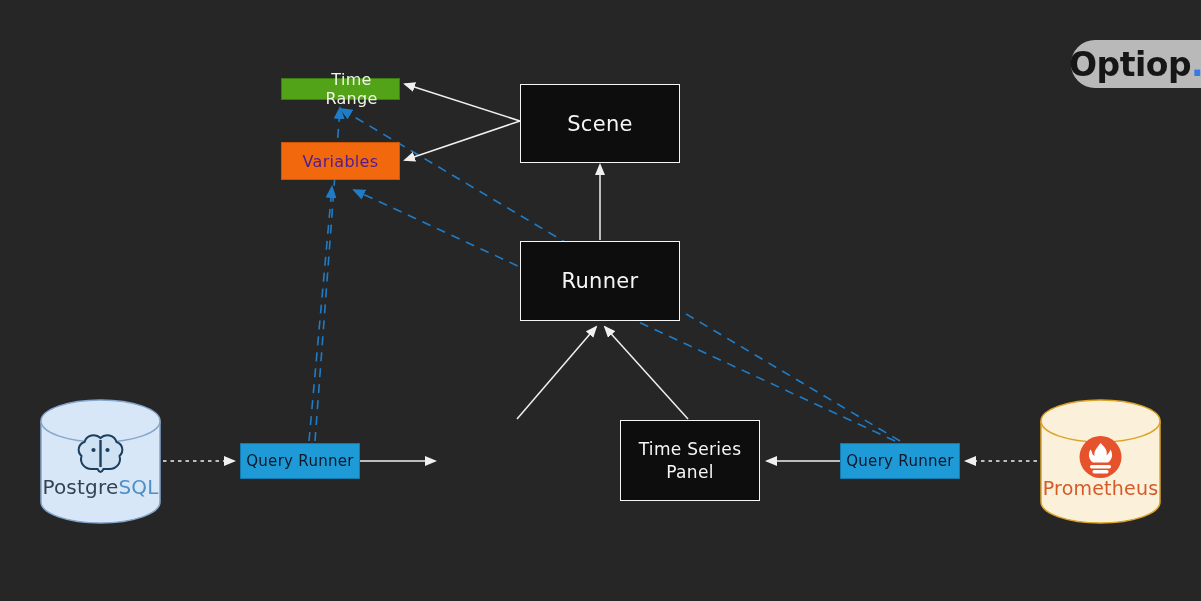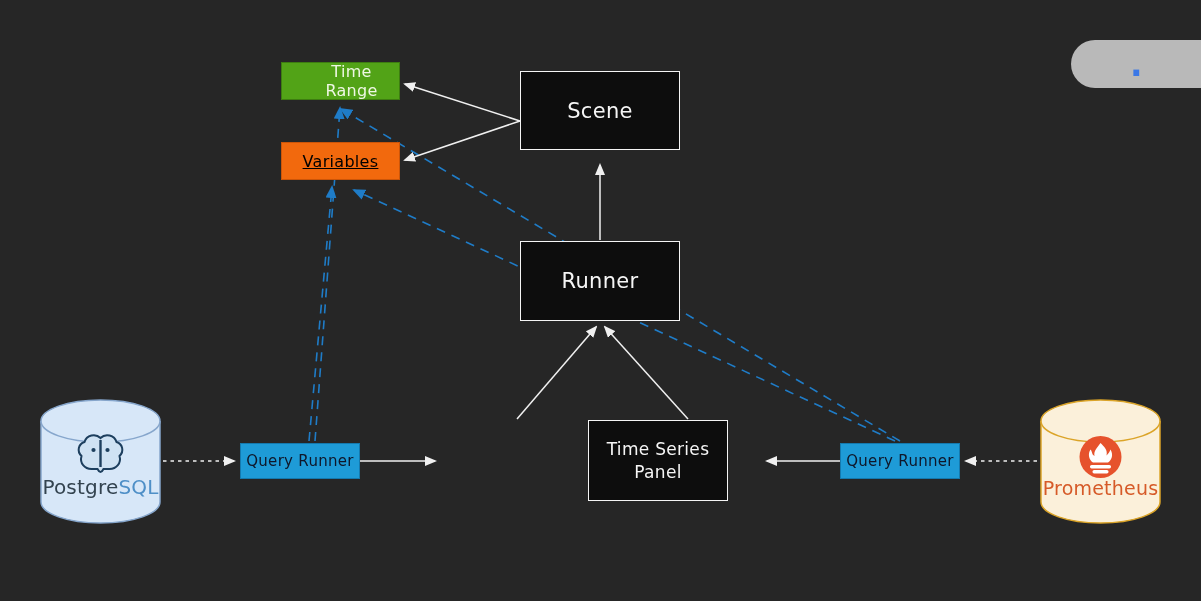--- a/index.html
+++ b/index.html
@@ -31,21 +31,21 @@
     position:absolute;z-index:2;display:flex;align-items:center;justify-content:center;
     text-align:center;box-sizing:border-box;letter-spacing:.3px;
   }
   .node.dark{
     background:var(--node-dark);border:1.5px solid var(--node-border);color:var(--text-light);
   }
   .node.scene,.node.layout{font-size:21px;}
   .node.panel{font-size:17px;line-height:1.3;padding:0 14px;}
   .node.tag{font-size:16px;}
   .node.timerange{background:var(--green);border:1.5px solid var(--green-border);color:#eef7e3;}
-  .node.variables{background:var(--orange);border:1.5px solid var(--orange-border);color:#000000;text-decoration:underline;}
+  .node.variables{background:var(--orange);border:1.5px solid var(--orange-border);color:#4c1d95;}
   .node.qr{background:var(--blue);border:1.5px solid var(--blue-border);color:#0f172a;font-size:15px;}
   .cyl{position:absolute;z-index:2;}
   .cyl text{font-weight:500;letter-spacing:.2px;}
   .brand{
     position:absolute;z-index:3;top:40px;right:0;height:48px;width:130px;
     background:var(--pill);border-radius:26px 0 0 26px;
     display:flex;align-items:center;justify-content:center;
     font-size:33px;font-weight:700;color:var(--pill-text);letter-spacing:-0.5px;
   }
   .brand .dot{color:var(--dot-blue);}
@@ -81,38 +81,38 @@
       <path d="M360,461 L435,461" marker-end="url(#arrowW)"></path>
       <path d="M840,461 L767,461" marker-end="url(#arrowW)"></path>
     </g>
 
     <g stroke="#f0f0f0" stroke-width="1.3" fill="none" stroke-dasharray="3.5 4">
       <path d="M163,461 L234,461" marker-end="url(#arrowW)"></path>
       <path d="M1037,461 L966,461" marker-end="url(#arrowW)"></path>
     </g>
   </svg>
 
-  <div class="node tag timerange" style="left:281px;top:62px;width:119px;height:38px;padding-left:22px;">
+  <div class="node tag timerange" style="left:281px;top:78px;width:119px;height:22px;padding-left:22px;">
     <span>Time Range</span>
   </div>
 
   <div class="node tag variables" style="left:281px;top:142px;width:119px;height:38px;">
     <span>Variables</span>
   </div>
 
-  <div class="node dark scene" style="left:520px;top:71px;width:160px;height:79px;">
+  <div class="node dark scene" style="left:520px;top:84px;width:160px;height:79px;">
     <span>Scene</span>
   </div>
 
   <div class="node dark layout" style="left:520px;top:241px;width:160px;height:80px;">
     <span>Runner</span>
   </div>
 
 
-  <div class="node dark panel" style="left:588px;top:420px;width:140px;height:81px;">
+  <div class="node dark panel" style="left:620px;top:420px;width:140px;height:81px;">
     <span>Time Series Panel</span>
   </div>
 
   <div class="node qr" style="left:240px;top:443px;width:120px;height:36px;">
     <span>Query Runner</span>
   </div>
 
   <div class="node qr" style="left:840px;top:443px;width:120px;height:36px;">
     <span>Query Runner</span>
   </div>
@@ -138,16 +138,17 @@
     <g>
       <circle cx="60.5" cy="58" r="21" fill="#e6522c"></circle>
       <path d="M60.5,44 C57,49 53.5,52 54.5,57 C51.5,55.5 52.5,52.5 50.5,50.5 C47.5,55 49,61 53,63.5 L68,63.5 C72,61 73.5,55.5 70.5,50.5 C69.5,53 68.5,54.5 66.5,56.5 C68,51 64,47.5 60.5,44 Z" fill="#ffffff"></path>
       <rect x="50" y="66" width="21" height="3.4" rx="1.6" fill="#ffffff"></rect>
       <rect x="52.5" y="71" width="16" height="3.4" rx="1.6" fill="#ffffff"></rect>
     </g>
     <text x="60.5" y="96" text-anchor="middle" font-size="19" fill="#d65a28">Prometheus</text>
   </svg>
 
   <div class="brand">
+    <span>Optiop</span>
       <span class="dot">.</span>
   </div>
 
 </div>
 
 </body></html>

